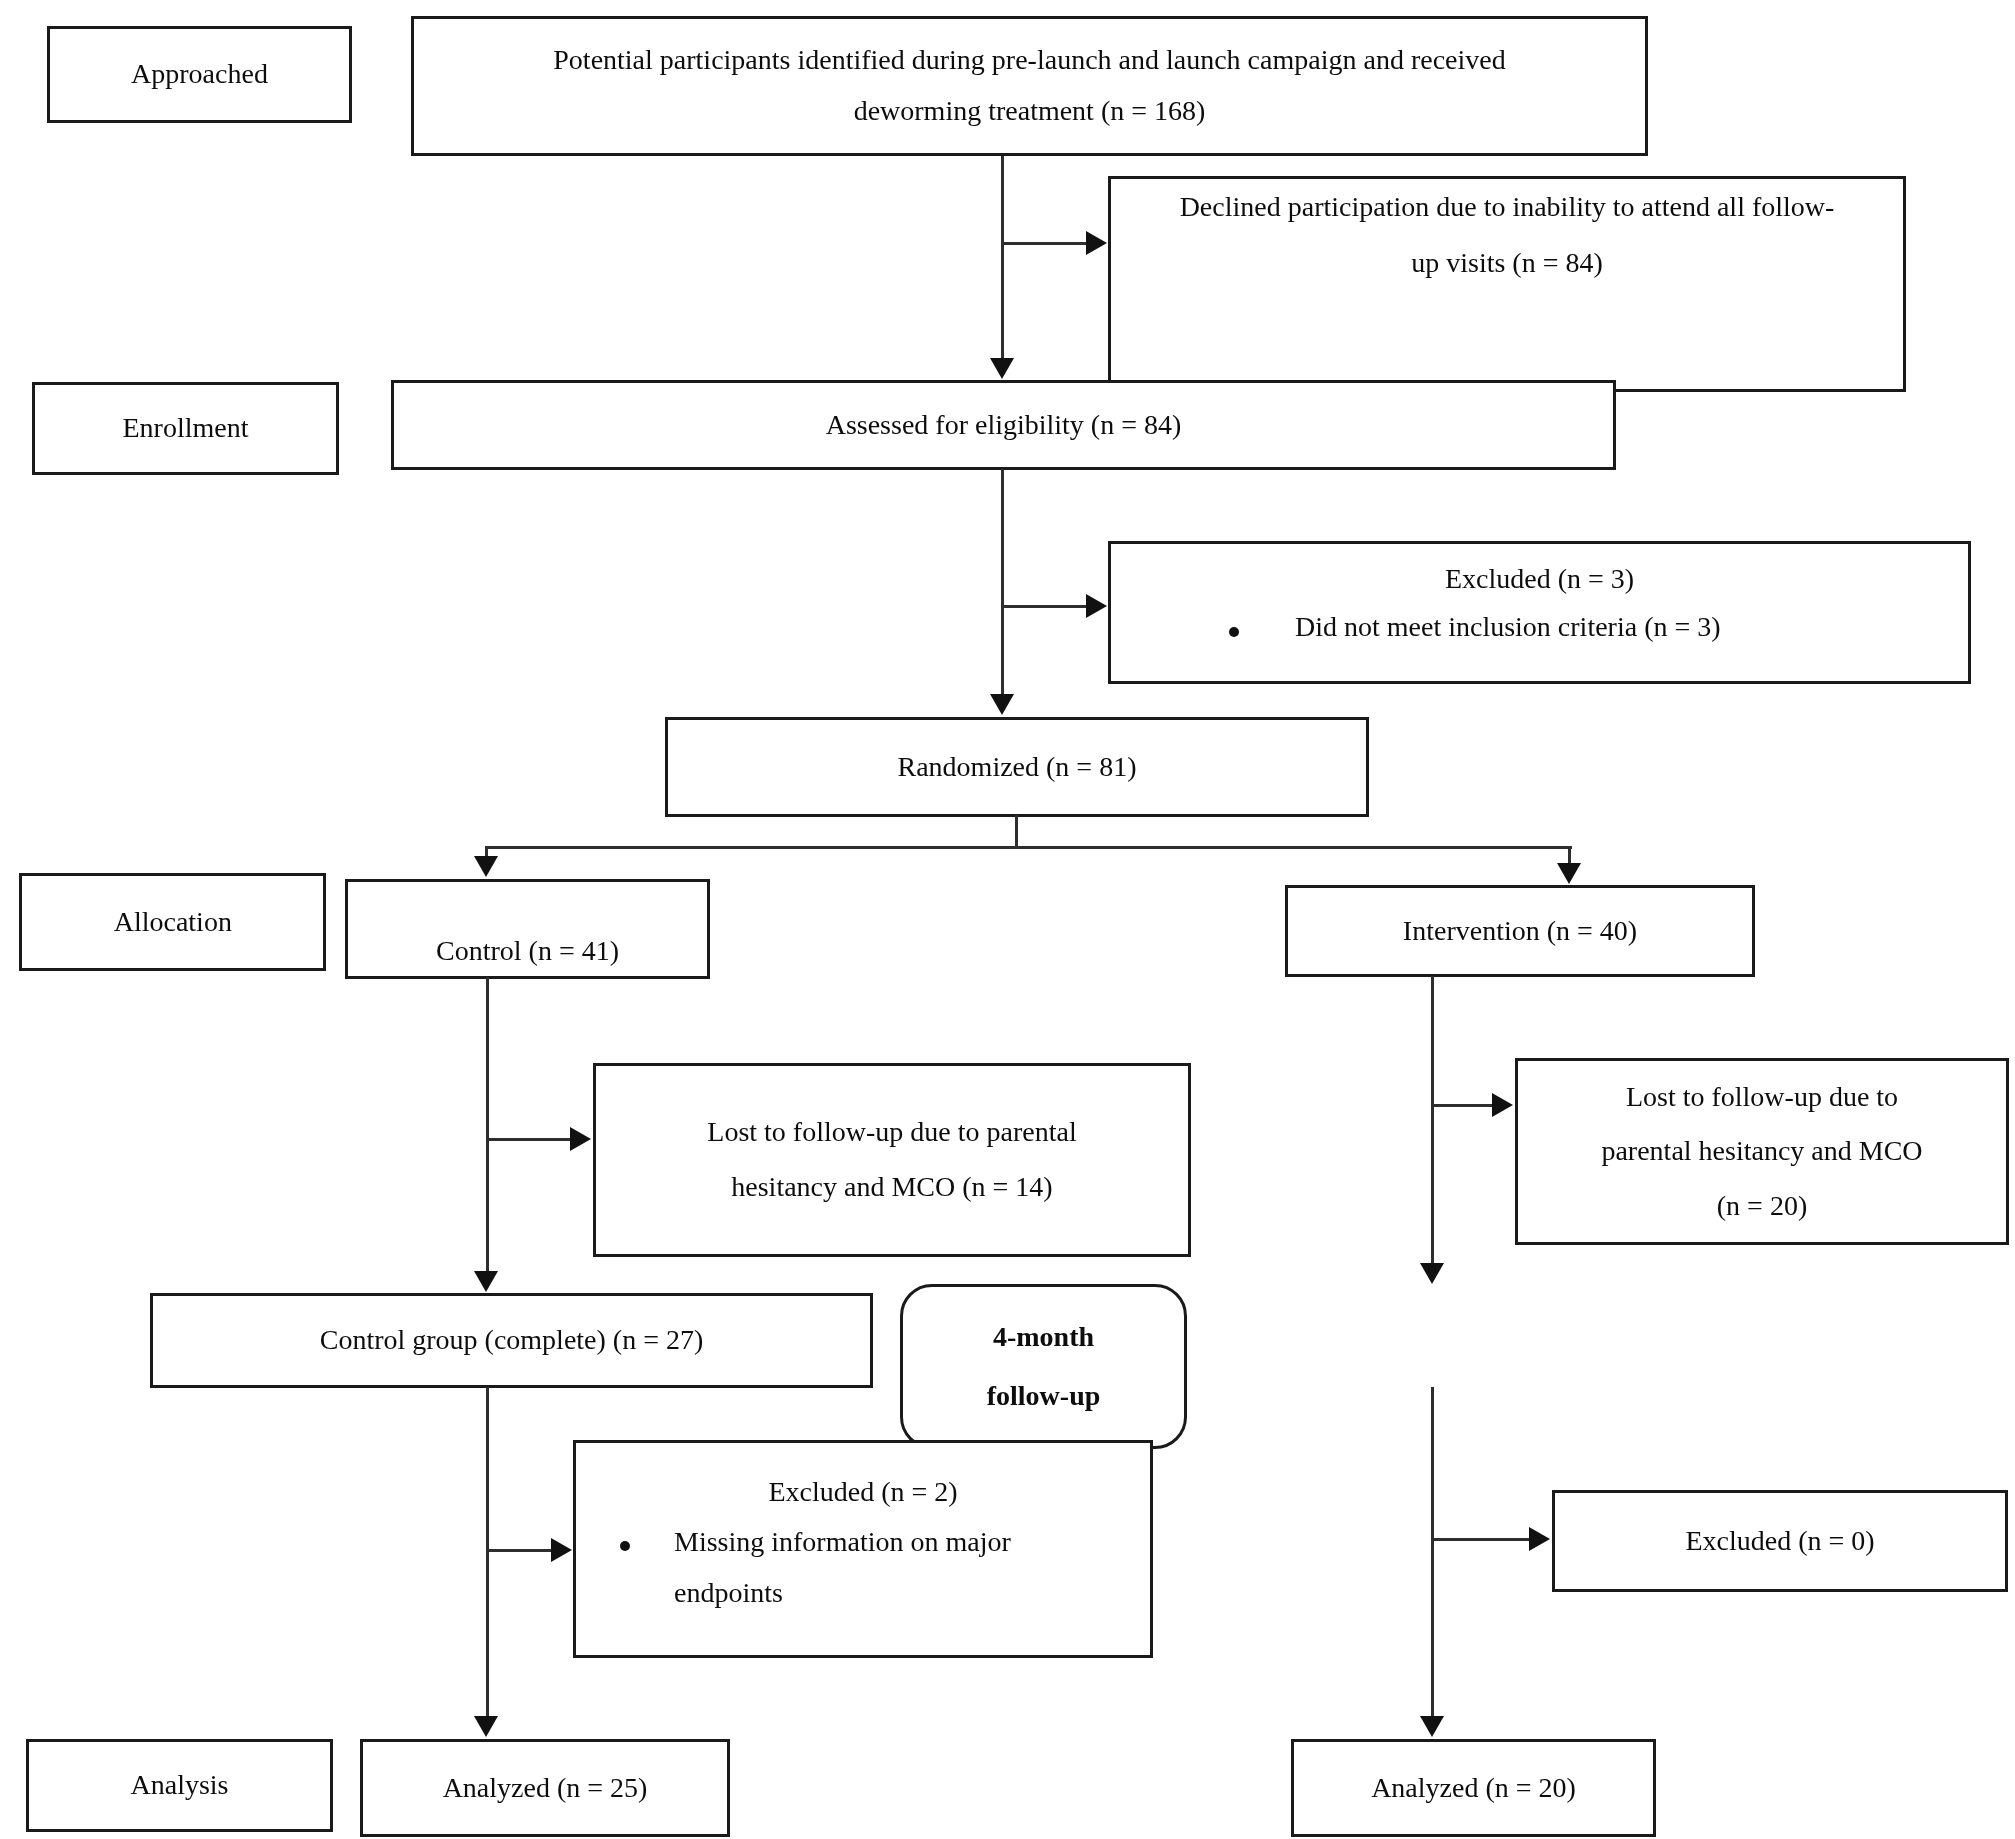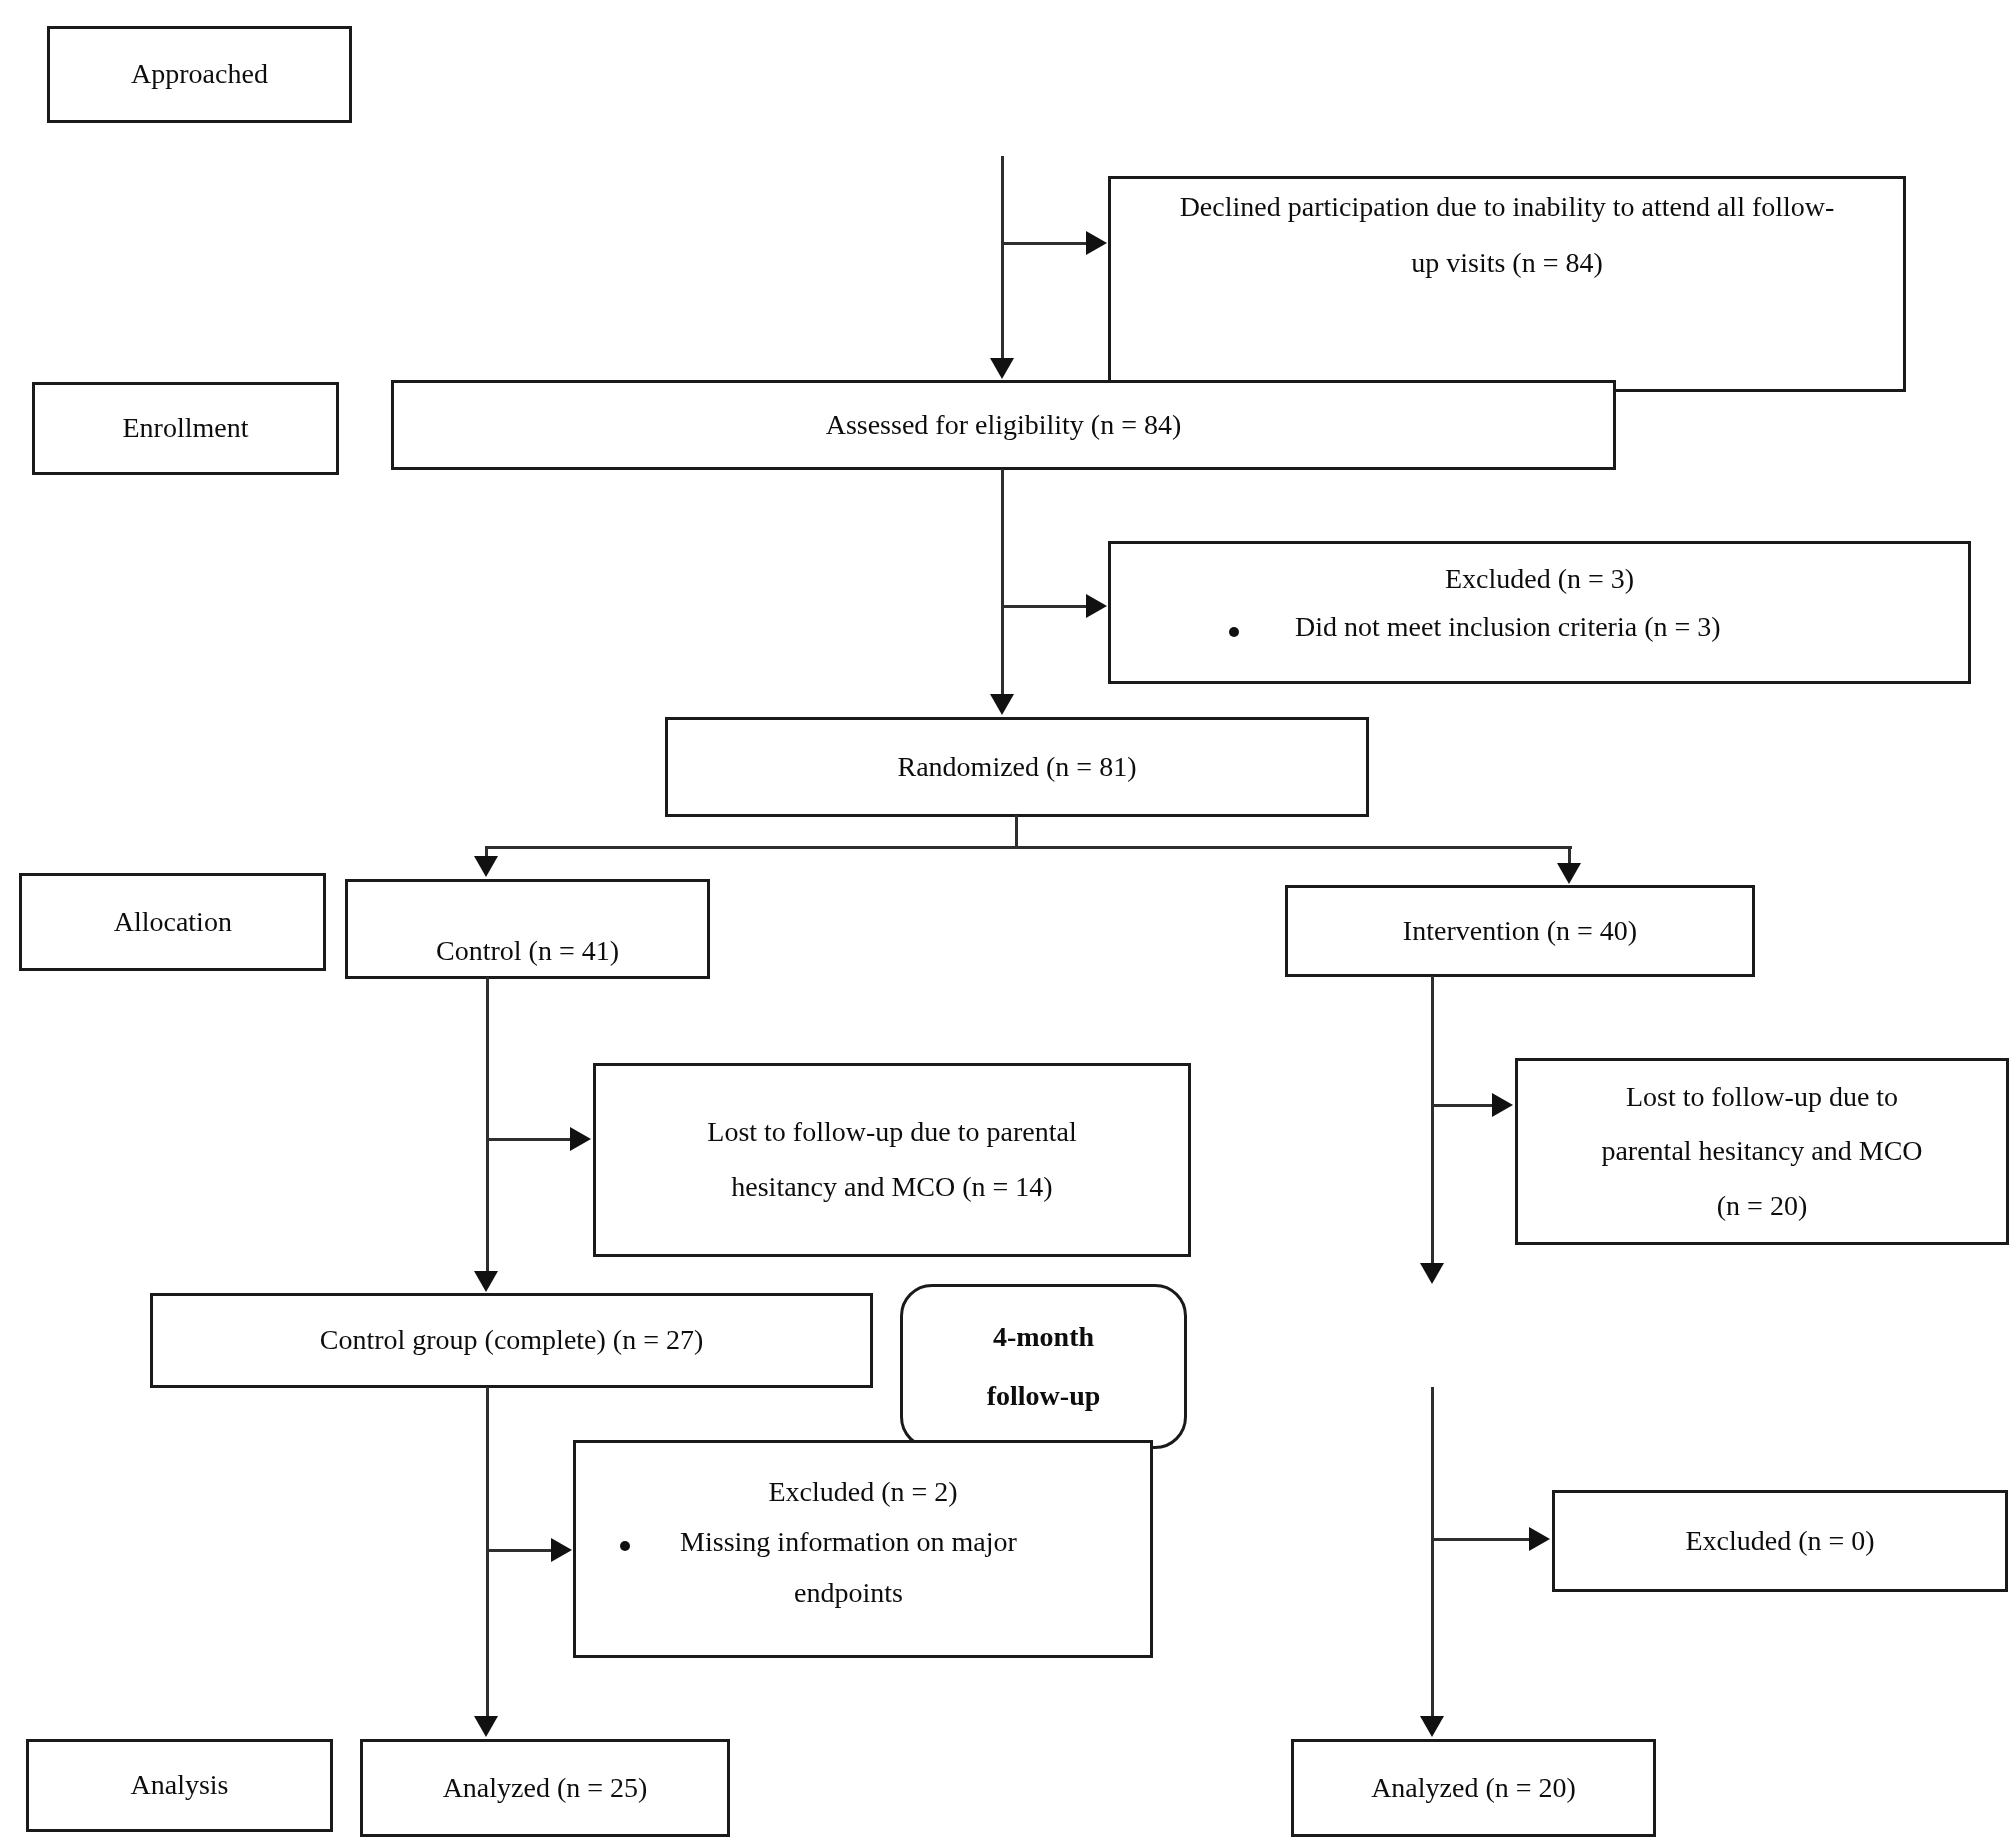--- a/index.html
+++ b/index.html
@@ -27,21 +27,21 @@
   .box .txt { display: block; }
   .rounded { border-radius: 32px; }
   .top-align { align-items: flex-start; }
   .col {
     flex-direction: column;
     justify-content: flex-start;
   }
   .bullet-row {
     display: flex;
     align-items: flex-start;
-    text-align: center;
+    text-align: left;
     width: 100%;
     box-sizing: border-box;
   }
   .bullet-dot {
     width: 10px; height: 10px;
     border-radius: 50%;
     background: #111;
     flex: 0 0 auto;
     margin-top: 24px;
   }
@@ -72,20 +72,23 @@
   <div class="box" style="left:32px; top:382px; width:307px; height:93px;">
     <span class="txt">Enrollment</span>
   </div>
   <div class="box" style="left:19.3px; top:873px; width:307px; height:98px;">
     <span class="txt">Allocation</span>
   </div>
   <div class="box" style="left:26px; top:1739px; width:307px; height:93px;">
     <span class="txt">Analysis</span>
   </div>
 
+  <div class="box" style="left:411px; top:15.6px; width:1237px; height:140px;">
+    <span class="txt" style="max-width:985px;">Potential participants identified during pre-launch and launch campaign and received deworming treatment (n = 168)</span>
+  </div>
 
   <div class="box top-align" style="left:1108px; top:176px; width:798px; height:216px; padding-top:0;">
     <span class="txt" style="max-width:661px; line-height:2.0;">Declined participation due to inability to attend all follow-up visits (n = 84)</span>
   </div>
 
   <div class="box" style="left:391px; top:380px; width:1225px; height:90px;">
     <span class="txt">Assessed for eligibility (n = 84)</span>
   </div>
 
   <div class="box col" style="left:1108px; top:541px; width:863px; height:143px; padding-top:11.2px; line-height:1.7;">

